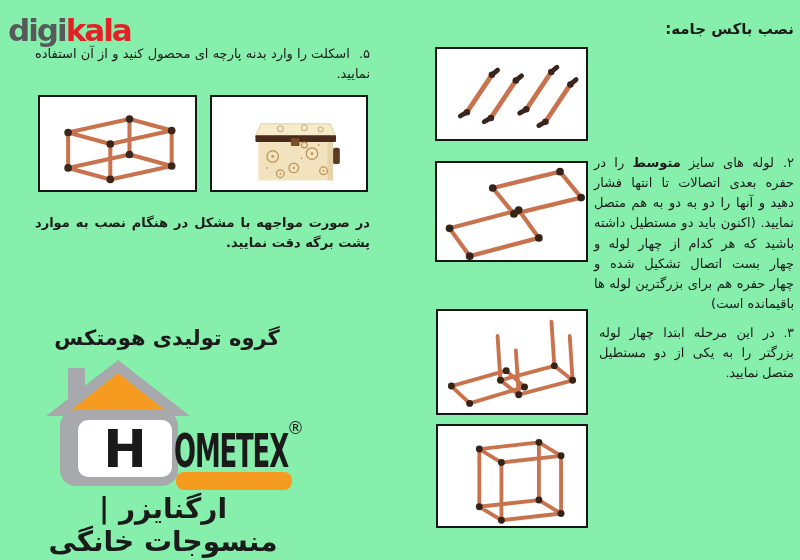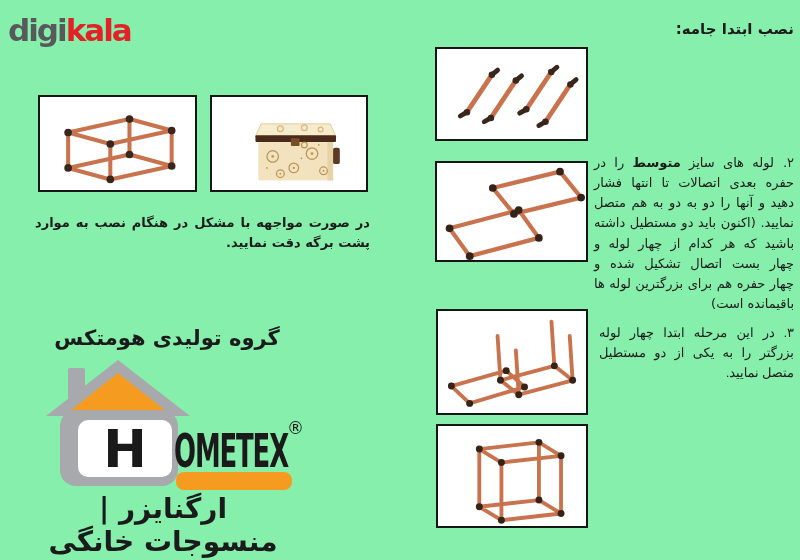--- a/index.html
+++ b/index.html
@@ -69,20 +69,21 @@
   .step .num { margin-left:9px; }
   .step b { font-weight:bold; }
 </style>
 </head>
 <body>
 
 <div id="canvas">
 
   <div class="digikala"><span class="dg-gray">digi</span><span class="dg-red">kala</span></div>
 
+  <p class="fa step step5"><span class="num">۵.</span><span>اسکلت را وارد بدنه پارچه ای محصول کنید و از آن استفاده نمایید.</span></p>
 
   <div class="dbox boxA">
     <svg viewBox="0 0 159 97">
       <g fill="none" stroke="#c9734e" stroke-width="4.2" stroke-linejoin="round" stroke-linecap="round">
         <polygon points="28,37 92,23 136,35 72,49"></polygon>
         <polygon points="28,74 92,60 136,72 72,86"></polygon>
         <line x1="28" y1="37" x2="28" y2="74"></line>
         <line x1="92" y1="23" x2="92" y2="60"></line>
         <line x1="136" y1="35" x2="136" y2="72"></line>
         <line x1="72" y1="49" x2="72" y2="86"></line>
@@ -147,21 +148,21 @@
       </g>
       <text x="85" y="113" text-anchor="middle" font-family="DejaVu Sans, sans-serif" font-size="52" font-weight="bold" fill="#1a1a1a">H</text>
       <text x="134" y="113" font-family="DejaVu Sans, sans-serif" font-size="46" font-weight="bold" fill="#1a1a1a" letter-spacing="-2" textLength="114" lengthAdjust="spacingAndGlyphs">OMETEX</text>
       <text x="247" y="80" font-family="DejaVu Sans, sans-serif" font-size="17" fill="#1a1a1a">®</text>
       <rect x="136" y="118" width="116" height="18" rx="8" fill="#f59b20"></rect>
     </svg>
   </div>
 
   <div class="fa hx-bottom">ارگنایزر | منسوجات خانگی</div>
 
-  <h2 class="fa heading">نصب ابتدا جامه:</h2>
+  <h2 class="fa heading">نصب باکس جامه:</h2>
 
 
   <div class="dbox box1">
     <svg viewBox="0 0 153 94">
       <g stroke="#c9734e" stroke-width="5" stroke-linecap="round">
         <line x1="30" y1="66" x2="56" y2="27"></line>
         <line x1="55" y1="72" x2="81" y2="33"></line>
         <line x1="92" y1="63" x2="118" y2="24"></line>
         <line x1="112" y1="76" x2="138" y2="37"></line>
       </g>

